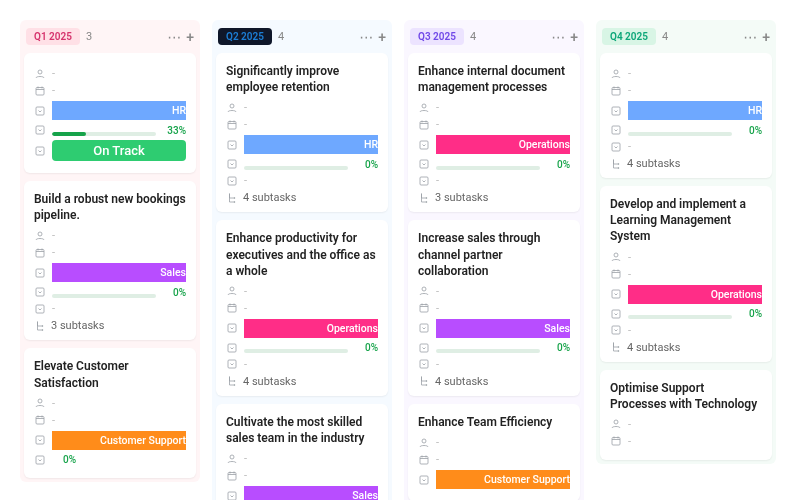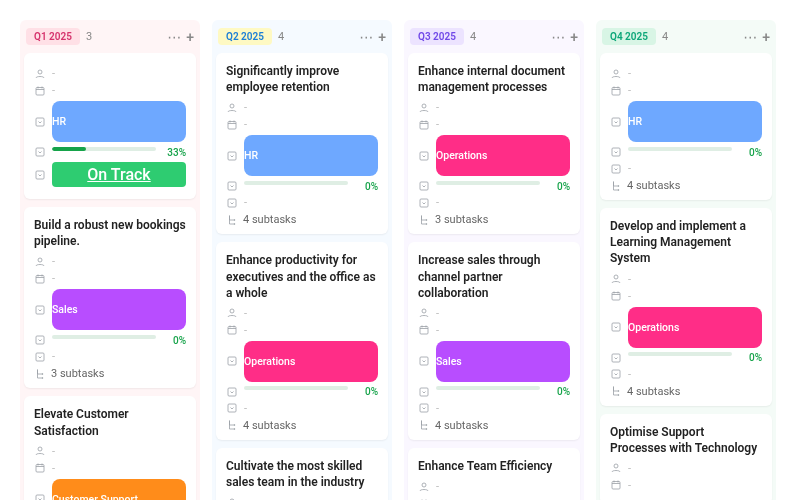--- a/index.html
+++ b/index.html
@@ -17,21 +17,21 @@
   .col { width: 180px; flex-shrink: 0; }
   .col-header {
     display: flex; align-items: center; gap: 6px;
     padding: 4px 2px 8px 2px;
   }
   .col-pill {
     font-size: 10px; font-weight: 600;
     padding: 3px 8px; border-radius: 4px;
   }
   .pill-q1 { background:#ffe0e6; color:#d6336c; }
-  .pill-q2 { background:#fef9c3; color:#1c7ed6; }
+  .pill-q2 { background:#0f172a; color:#1c7ed6; }
   .pill-q3 { background:#ece3ff; color:#7048e8; }
   .pill-q4 { background:#d8f5e5; color:#0ca678; }
   .col-count { font-size: 11px; color: #888; }
   .col-actions { margin-left:auto; display:flex; align-items:center; gap:4px; color:#888;}
   .dots { font-size:14px; line-height:1; letter-spacing:1px; cursor:pointer;}
   .plus { font-size:14px; line-height:1; cursor:pointer; font-weight:500;}
   .col-bg-q1 { background:#fff5f6; }
   .col-bg-q2 { background:#f5faff; }
   .col-bg-q3 { background:#faf7ff; }
   .col-bg-q4 { background:#f4fbf7; }
@@ -39,32 +39,32 @@
   .stack { display:flex; flex-direction:column; gap:8px; }
   .card {
     background:#fff; border-radius:6px; padding:10px 10px 8px 10px;
     box-shadow: 0 1px 2px rgba(0,0,0,0.06);
   }
   .card-title { font-size:12px; font-weight:600; line-height:1.35; margin-bottom:6px; color:#222; }
   .row { display:flex; align-items:center; gap:6px; margin:4px 0; }
   .row svg { flex-shrink:0; }
   .dash { color:#bbb; font-size:11px; }
   .tag {
-    flex:1; text-align:left; color:#fff; font-size:10.5px; font-weight:500;
-    padding:14px 0; border-radius:8px;
+    flex:1; text-align:right; color:#fff; font-size:10.5px; font-weight:500;
+    padding:3px 0; border-radius:0;
   }
   .tag-hr { background:#6ea8ff; }
   .tag-sales { background:#b84dff; }
   .tag-cs { background:#ff8c1a; }
   .tag-ops { background:#ff2d87; }
   .status-pill {
-    flex:1; text-align:center; color:#fff; font-size:16px; font-weight:500;
-    padding:3px 4px; border-radius:4px; background:#2ecc71;text-decoration:underline;
+    flex:1; text-align:center; color:#fff; font-size:13px; font-weight:500;
+    padding:3px 4px; border-radius:4px; background:#2ecc71;
   }
-  .prog-wrap { display:flex; align-items:flex-start; gap:6px; flex:1; }
+  .prog-wrap { display:flex; align-items:flex-end; gap:6px; flex:1; }
   .prog-bar {
     flex:1; height:4px; border-radius:3px; background:#dfeee4; position:relative; overflow:hidden;
   }
   .prog-fill { position:absolute; left:0; top:0; bottom:0; background:#16a34a; border-radius:3px; }
   .prog-pct { font-size:10px; color:#16a34a; font-weight:500; min-width:24px; text-align:right;}
   .subtasks { display:flex; align-items:center; gap:5px; margin-top:4px; color:#666; font-size:11px;}
   .ic { width:12px; height:12px; stroke:#9aa0a6; stroke-width:1.6; fill:none; }
   .ic-sub { width:12px; height:12px; stroke:#9aa0a6; stroke-width:1.6; fill:none; }
 </style>
 </head>

